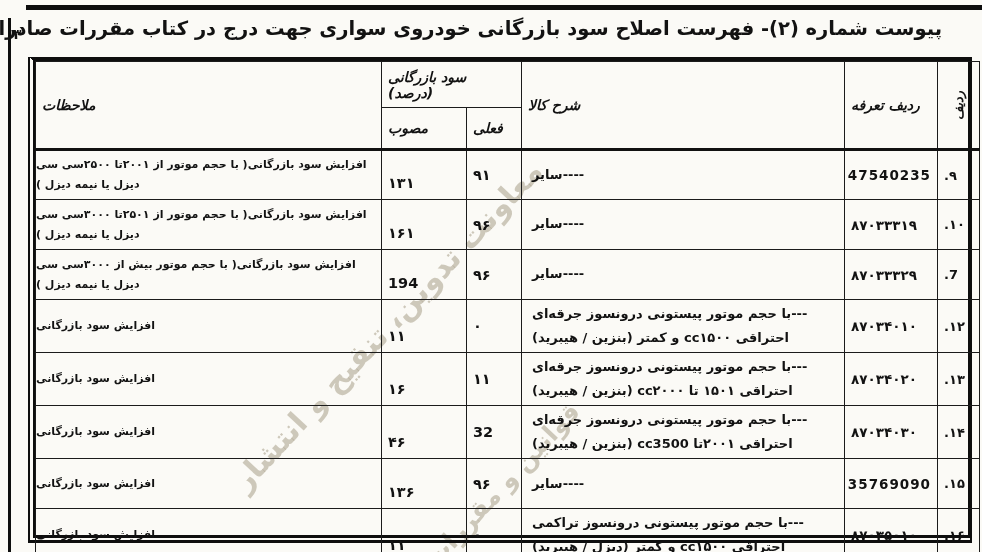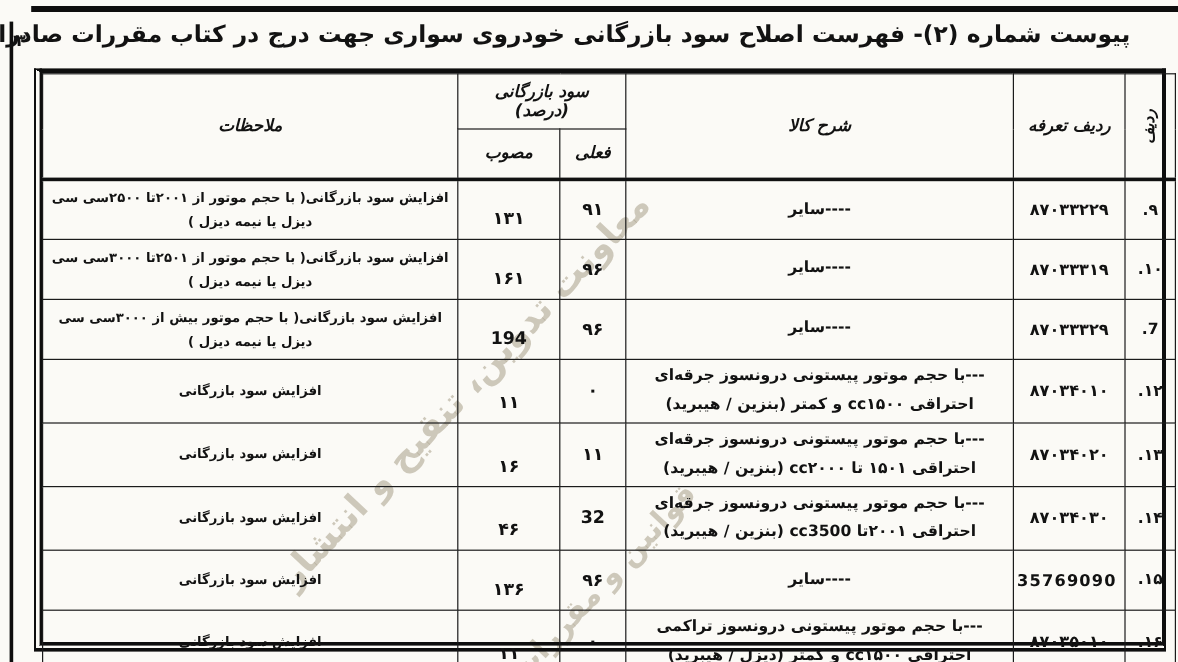--- a/index.html
+++ b/index.html
@@ -39,21 +39,21 @@
   }
   table{
     width:100%;height:100%;
     border-collapse:collapse;table-layout:fixed;direction:rtl;
   }
   th,td{
     border:1.6px solid #1b1b1b;
     padding:2px 6px;
     background:transparent;
     font-weight:bold;
-    text-align:center;
+    text-align:left;
     vertical-align:middle;
     overflow:hidden;
   }
   thead th{font-style:italic;font-size:14px;}
   thead tr.h1 th{border-bottom-width:1.6px;}
   thead{border-bottom:3px solid #111;}
   tr.h1{height:46px;} tr.h2{height:42px;}
   tbody tr{height:50px;}
 
   th.radif-col span{
@@ -97,21 +97,21 @@
         <th rowspan="2">ملاحظات</th>
       </tr>
       <tr class="h2">
         <th>فعلی</th>
         <th>مصوب</th>
       </tr>
     </thead>
     <tbody>
       <tr>
         <td class="no">۹.</td>
-        <td class="tariff">۸۷۰۳۳۲۲۹</td>
+        <td class="tariff">47540235</td>
         <td class="desc">----سایر</td>
         <td class="current">۹۱</td>
         <td class="approved">۱۳۱</td>
         <td class="remarks">افزایش سود بازرگانی( با حجم موتور از ۲۰۰۱تا ۲۵۰۰سی سی دیزل یا نیمه دیزل )</td>
       </tr>
       <tr>
         <td class="no">۱۰.</td>
         <td class="tariff">۸۷۰۳۳۳۱۹</td>
         <td class="desc">----سایر</td>
         <td class="current">۹۶</td>

